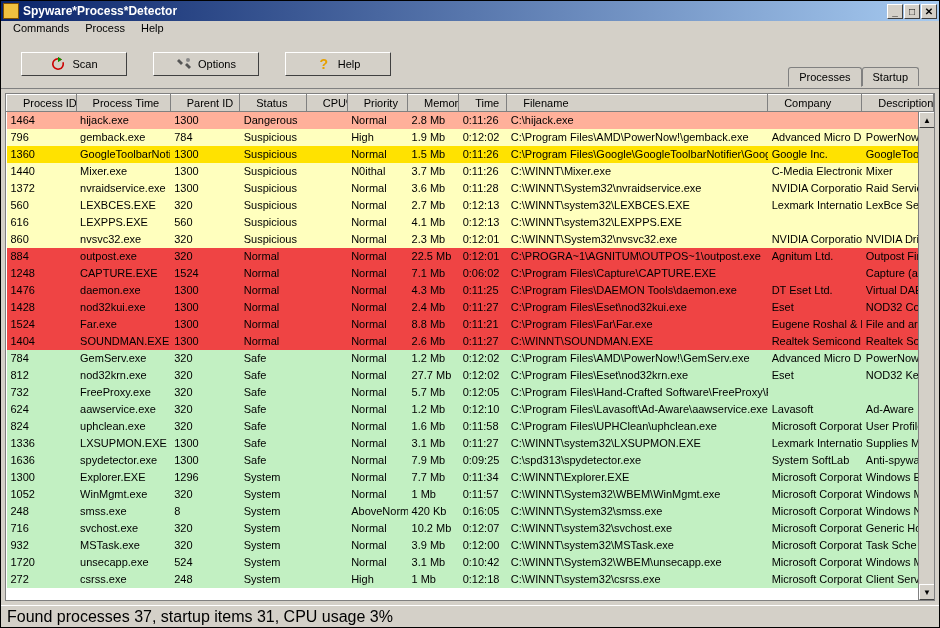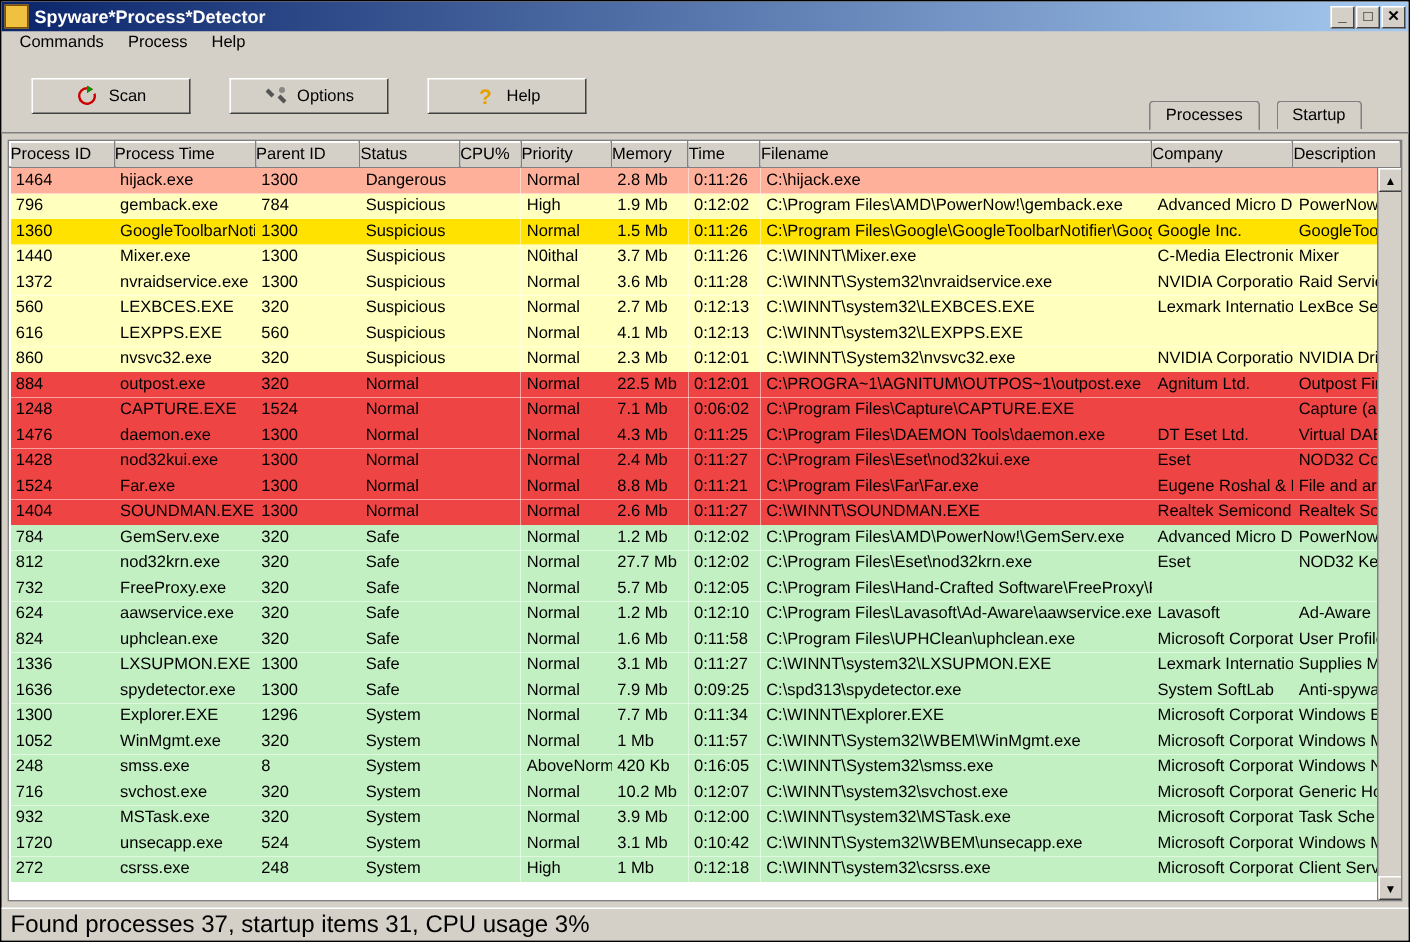--- a/index.html
+++ b/index.html
@@ -44,31 +44,31 @@
   display:flex; align-items:center; justify-content:center;
   width:106px; height:24px; margin-right:26px;
   background:#d4d0c8; border:1px solid #fff;
   border-right-color:#404040; border-bottom-color:#404040;
   cursor:pointer; font-size:11px;
 }
 .tbtn .bic { width:16px; height:16px; margin-right:6px; display:flex; align-items:center; justify-content:center; }
 .tabs { margin-left:auto; display:flex; align-items:flex-end; height:100%; padding-bottom:2px; }
 .tab {
   padding:3px 10px; background:#d4d0c8; border:1px solid #808080; border-bottom:none;
-  border-top-left-radius:3px; border-top-right-radius:3px; margin-right:11px; cursor:pointer;
+  border-top-left-radius:3px; border-top-right-radius:3px; margin-right:0; cursor:pointer;
   font-size:11px;
 }
 .tab.active { background:#d4d0c8; border-bottom:1px solid #d4d0c8; position:relative; top:1px; }
 .tablewrap {
   flex:1; margin:4px; background:#fff; border:1px solid #808080;
   position:relative; overflow:hidden;
 }
 .table { width:100%; border-collapse:collapse; table-layout:fixed; font-size:11px; }
 .table th {
-  background:#d4d0c8; text-align:left; padding:2px 0; font-weight:normal;
+  background:#d4d0c8; text-align:left; padding:2px 16px; font-weight:normal;
   border-right:1px solid #808080; border-bottom:1px solid #808080;
   height:17px; white-space:nowrap; overflow:hidden; position:relative;
   border-top:1px solid #fff; border-left:1px solid #fff;
 }
 .table td {
   padding:1px 4px; white-space:nowrap; overflow:hidden; text-overflow:clip;
   height:17px; border:none;
 }
 .r-dangerous { background:#ffb09a; }
 .r-suspicious { background:#ffffbe; }

